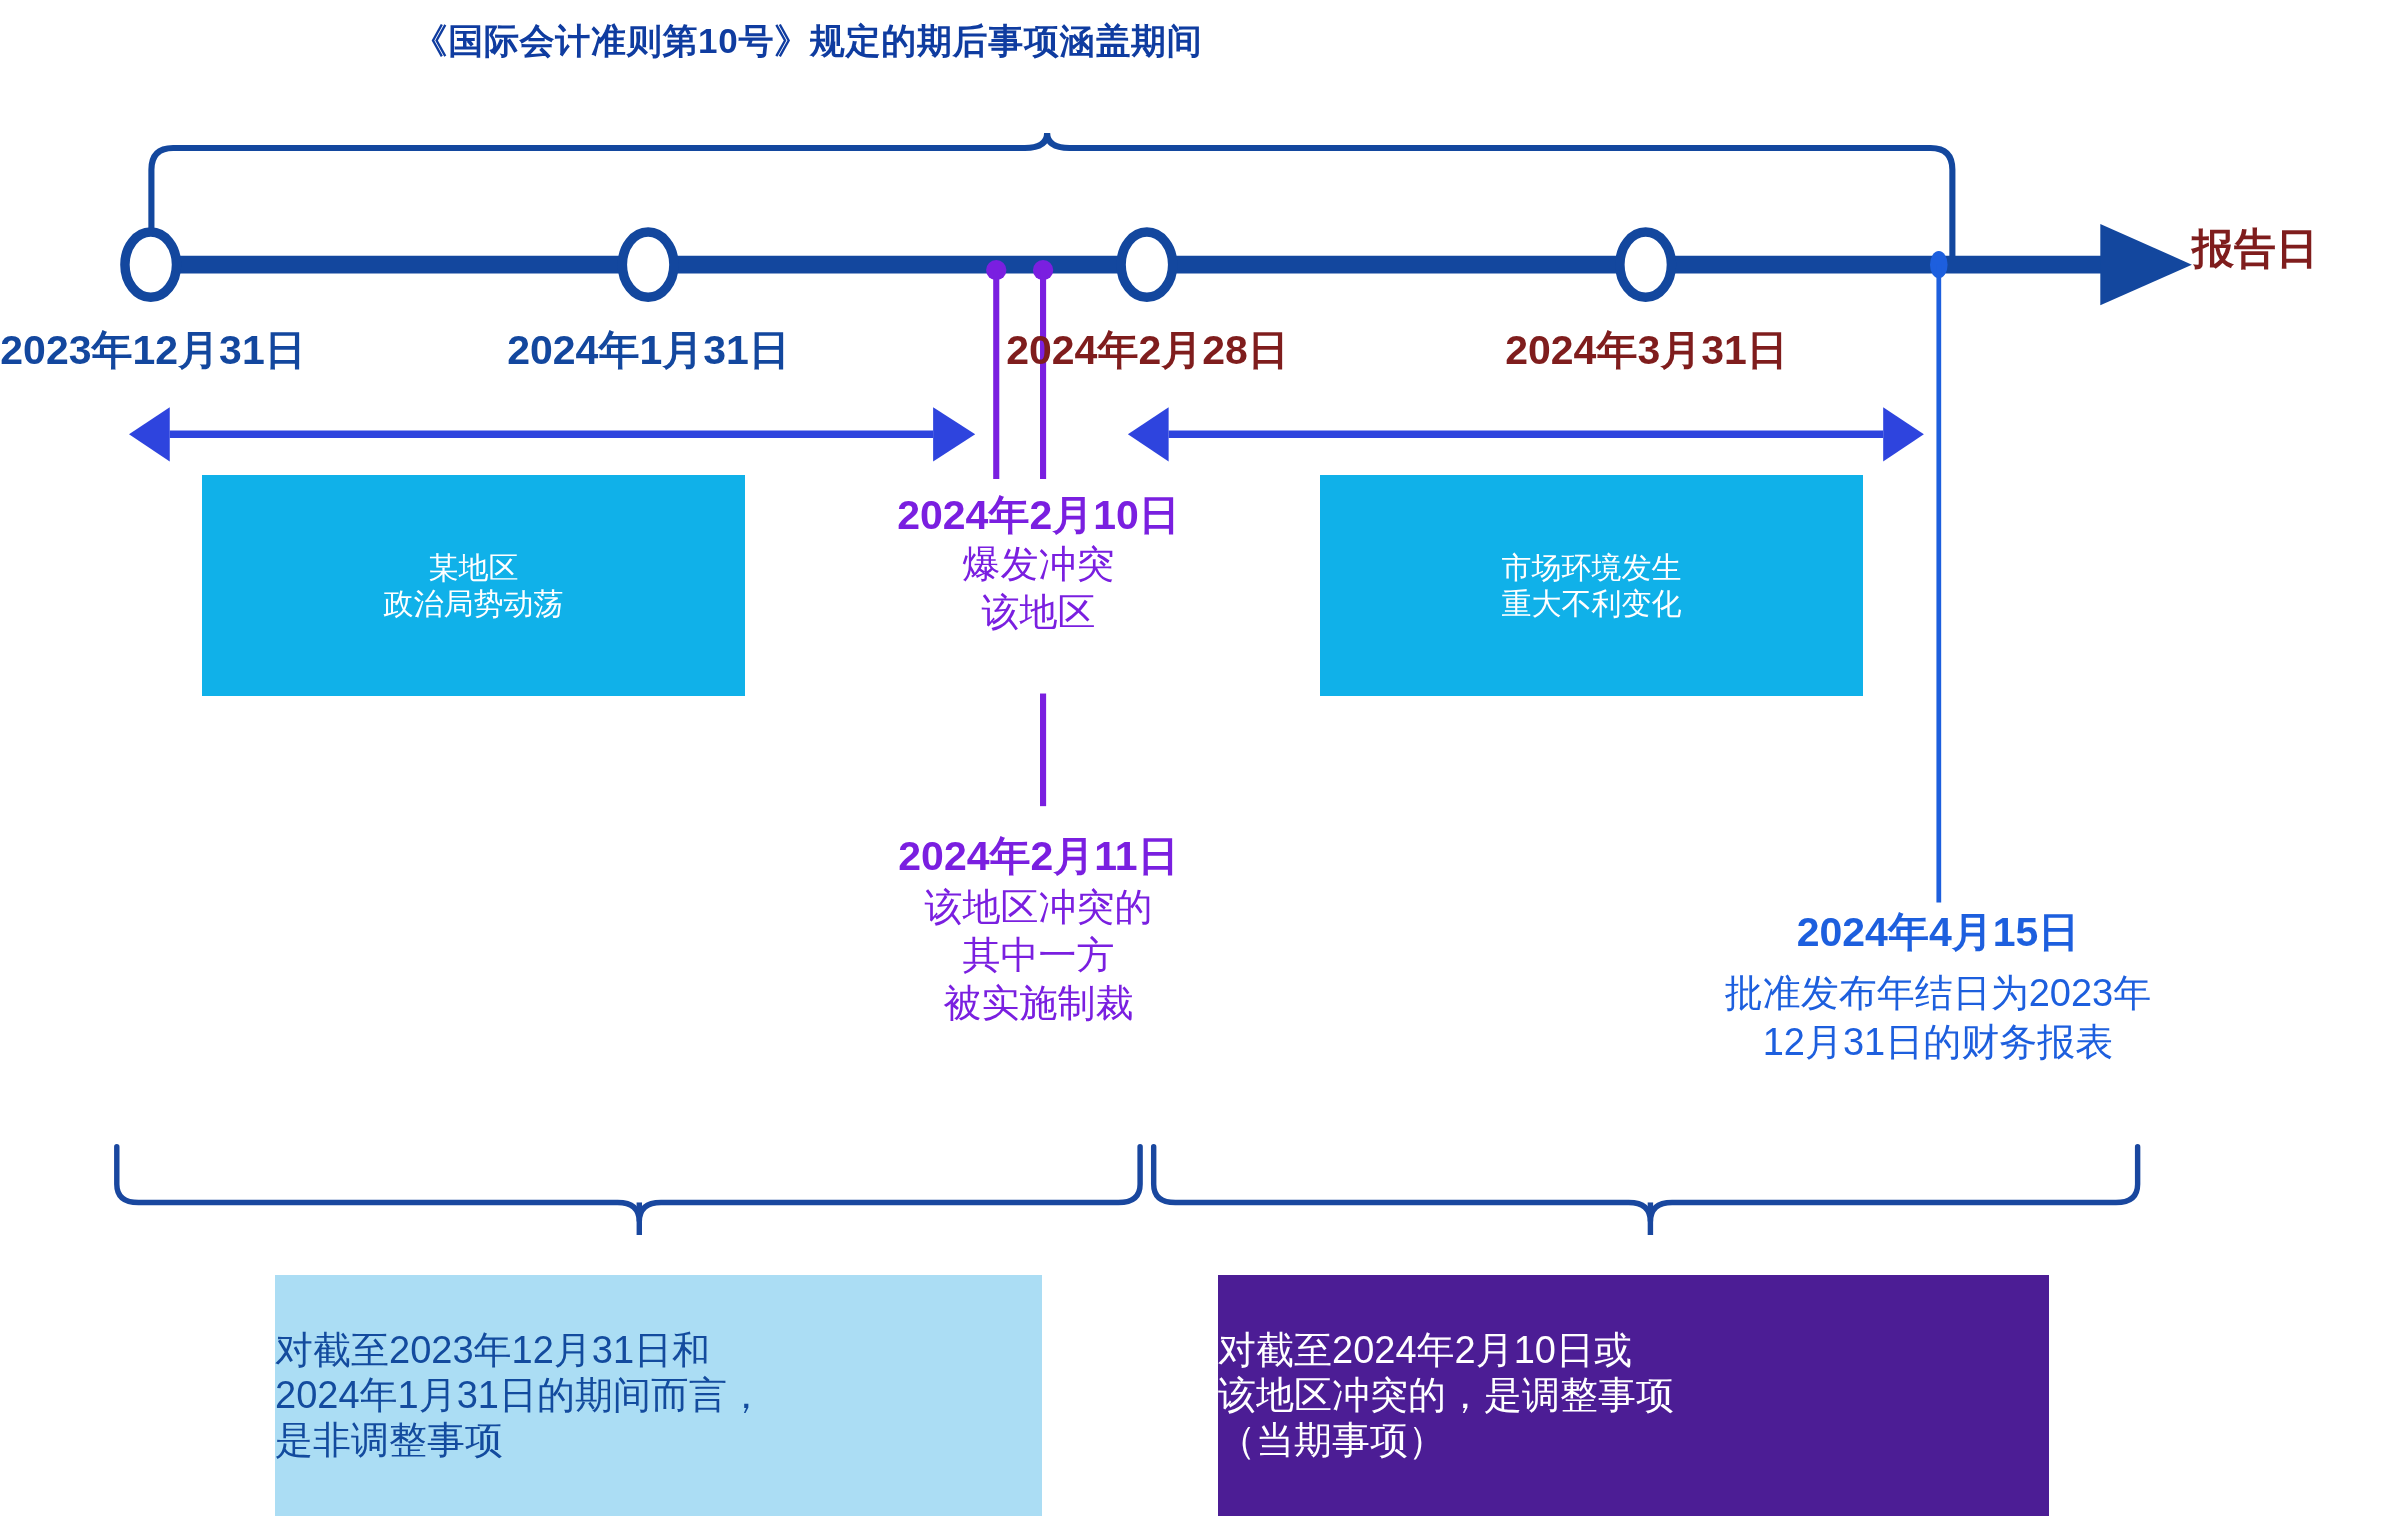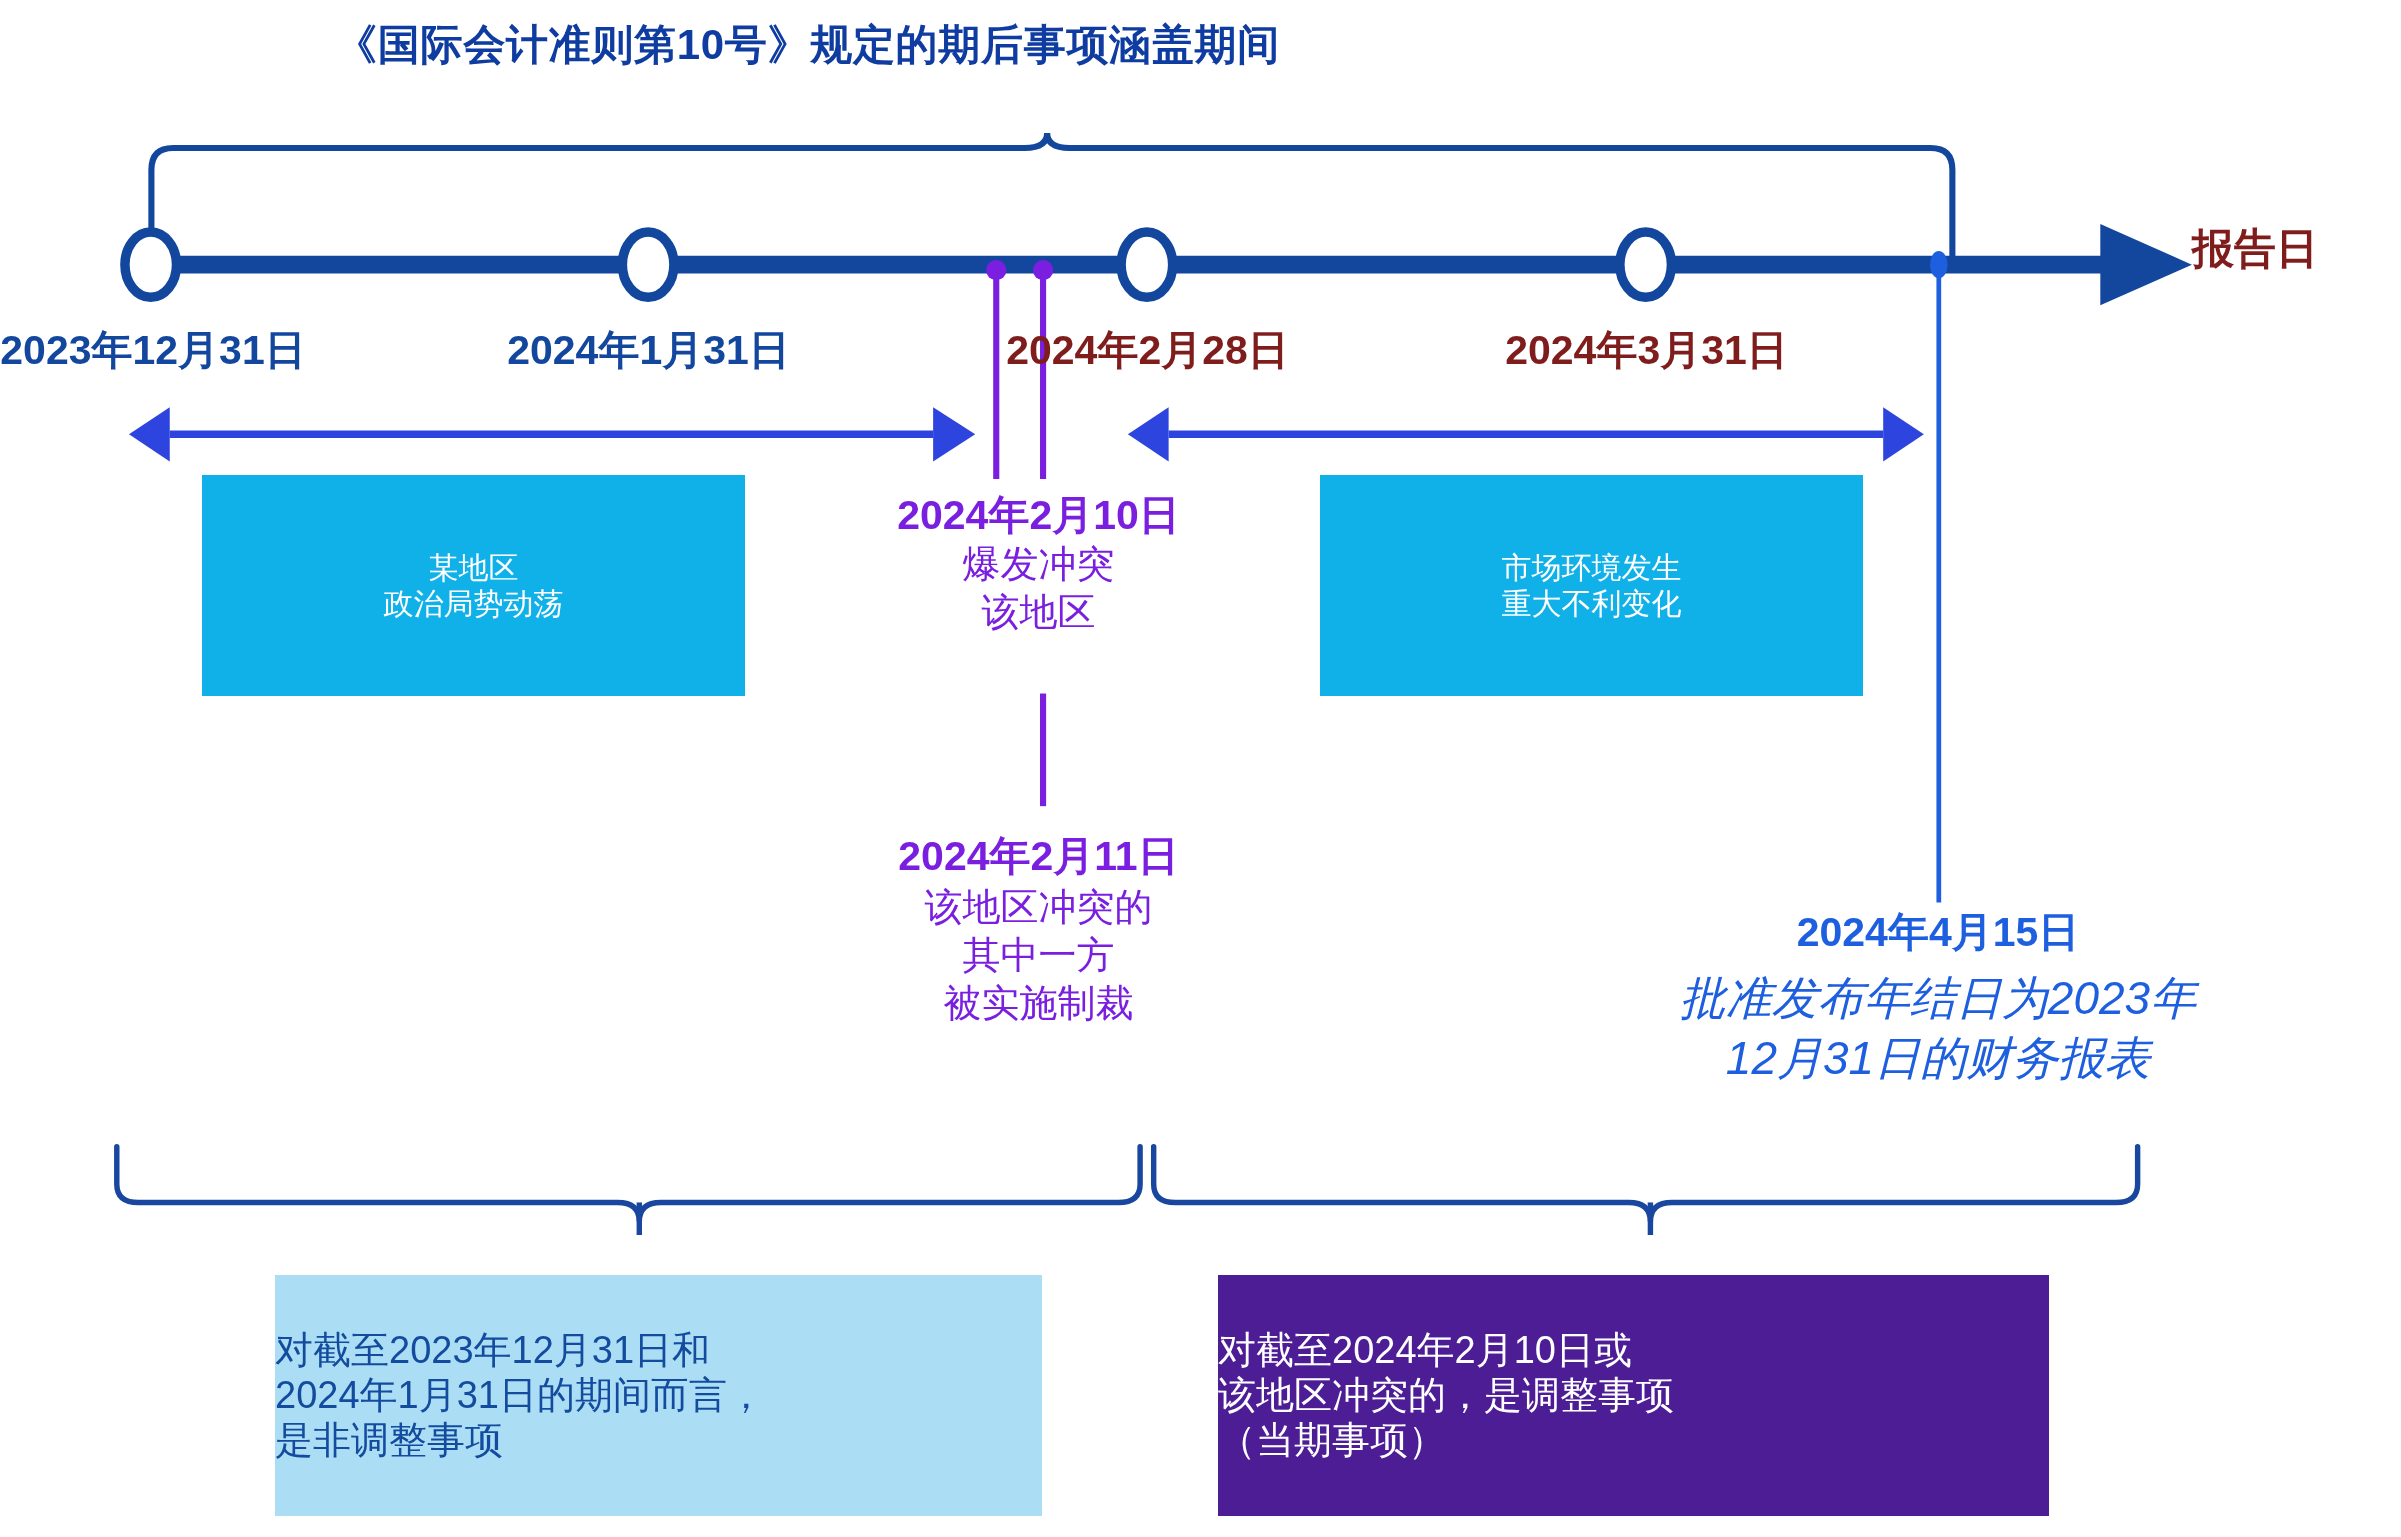--- a/index.html
+++ b/index.html
@@ -5,21 +5,21 @@
   html,body{margin:0;padding:0;background:#ffffff;}
   body{font-family:"Liberation Sans","DejaVu Sans",sans-serif;}
   #stage{position:relative;width:2401px;height:1537px;background:#fff;overflow:hidden;}
   #svg-layer{position:absolute;left:0;top:0;width:2401px;height:1537px;}
   .abs{position:absolute;}
   .txt{white-space:pre;line-height:1.18;}
 
   
   .title{
     left:0;top:20.4px;width:1615px;text-align:center;
-    font-size:42px;font-weight:bold;color:#0F3CA0;letter-spacing:0.7px;
+    font-size:35px;font-weight:bold;color:#0F3CA0;letter-spacing:0.7px;
   }
 
   
   .dlabel{font-size:41px;font-weight:bold;text-align:center;}
   .dlabel.navy{color:#13479E;}
   .dlabel.plum{color:#7f1d1d;}
 
   
   .reportday{
     left:2192px;top:224px;width:204px;text-align:left;
@@ -34,21 +34,21 @@
   }
 
   
   .pannot{text-align:center;color:#7A1FE0;}
   .pannot .phead{font-size:41px;font-weight:bold;line-height:1.25;}
   .pannot .pbody{font-size:38px;font-weight:400;line-height:1.26;}
 
   
   .bannot{text-align:center;color:#1D5FDE;}
   .bannot .bhead{font-size:41px;font-weight:bold;line-height:1.3;}
-  .bannot .bbody{font-size:46px;font-weight:400;line-height:1.3;font-style:italic;}
+  .bannot .bbody{font-size:38px;font-weight:400;line-height:1.3;}
 
   
   .concl{
     display:flex;flex-direction:column;align-items:flex-start;justify-content:center;
     text-align:center;font-size:38px;line-height:1.45;
   }
   .concl.light{background:#ABDDF4;color:#134B9E;}
   .concl.dark{background:#4c1d95;color:#ffffff;}
 </style>
 </head>

